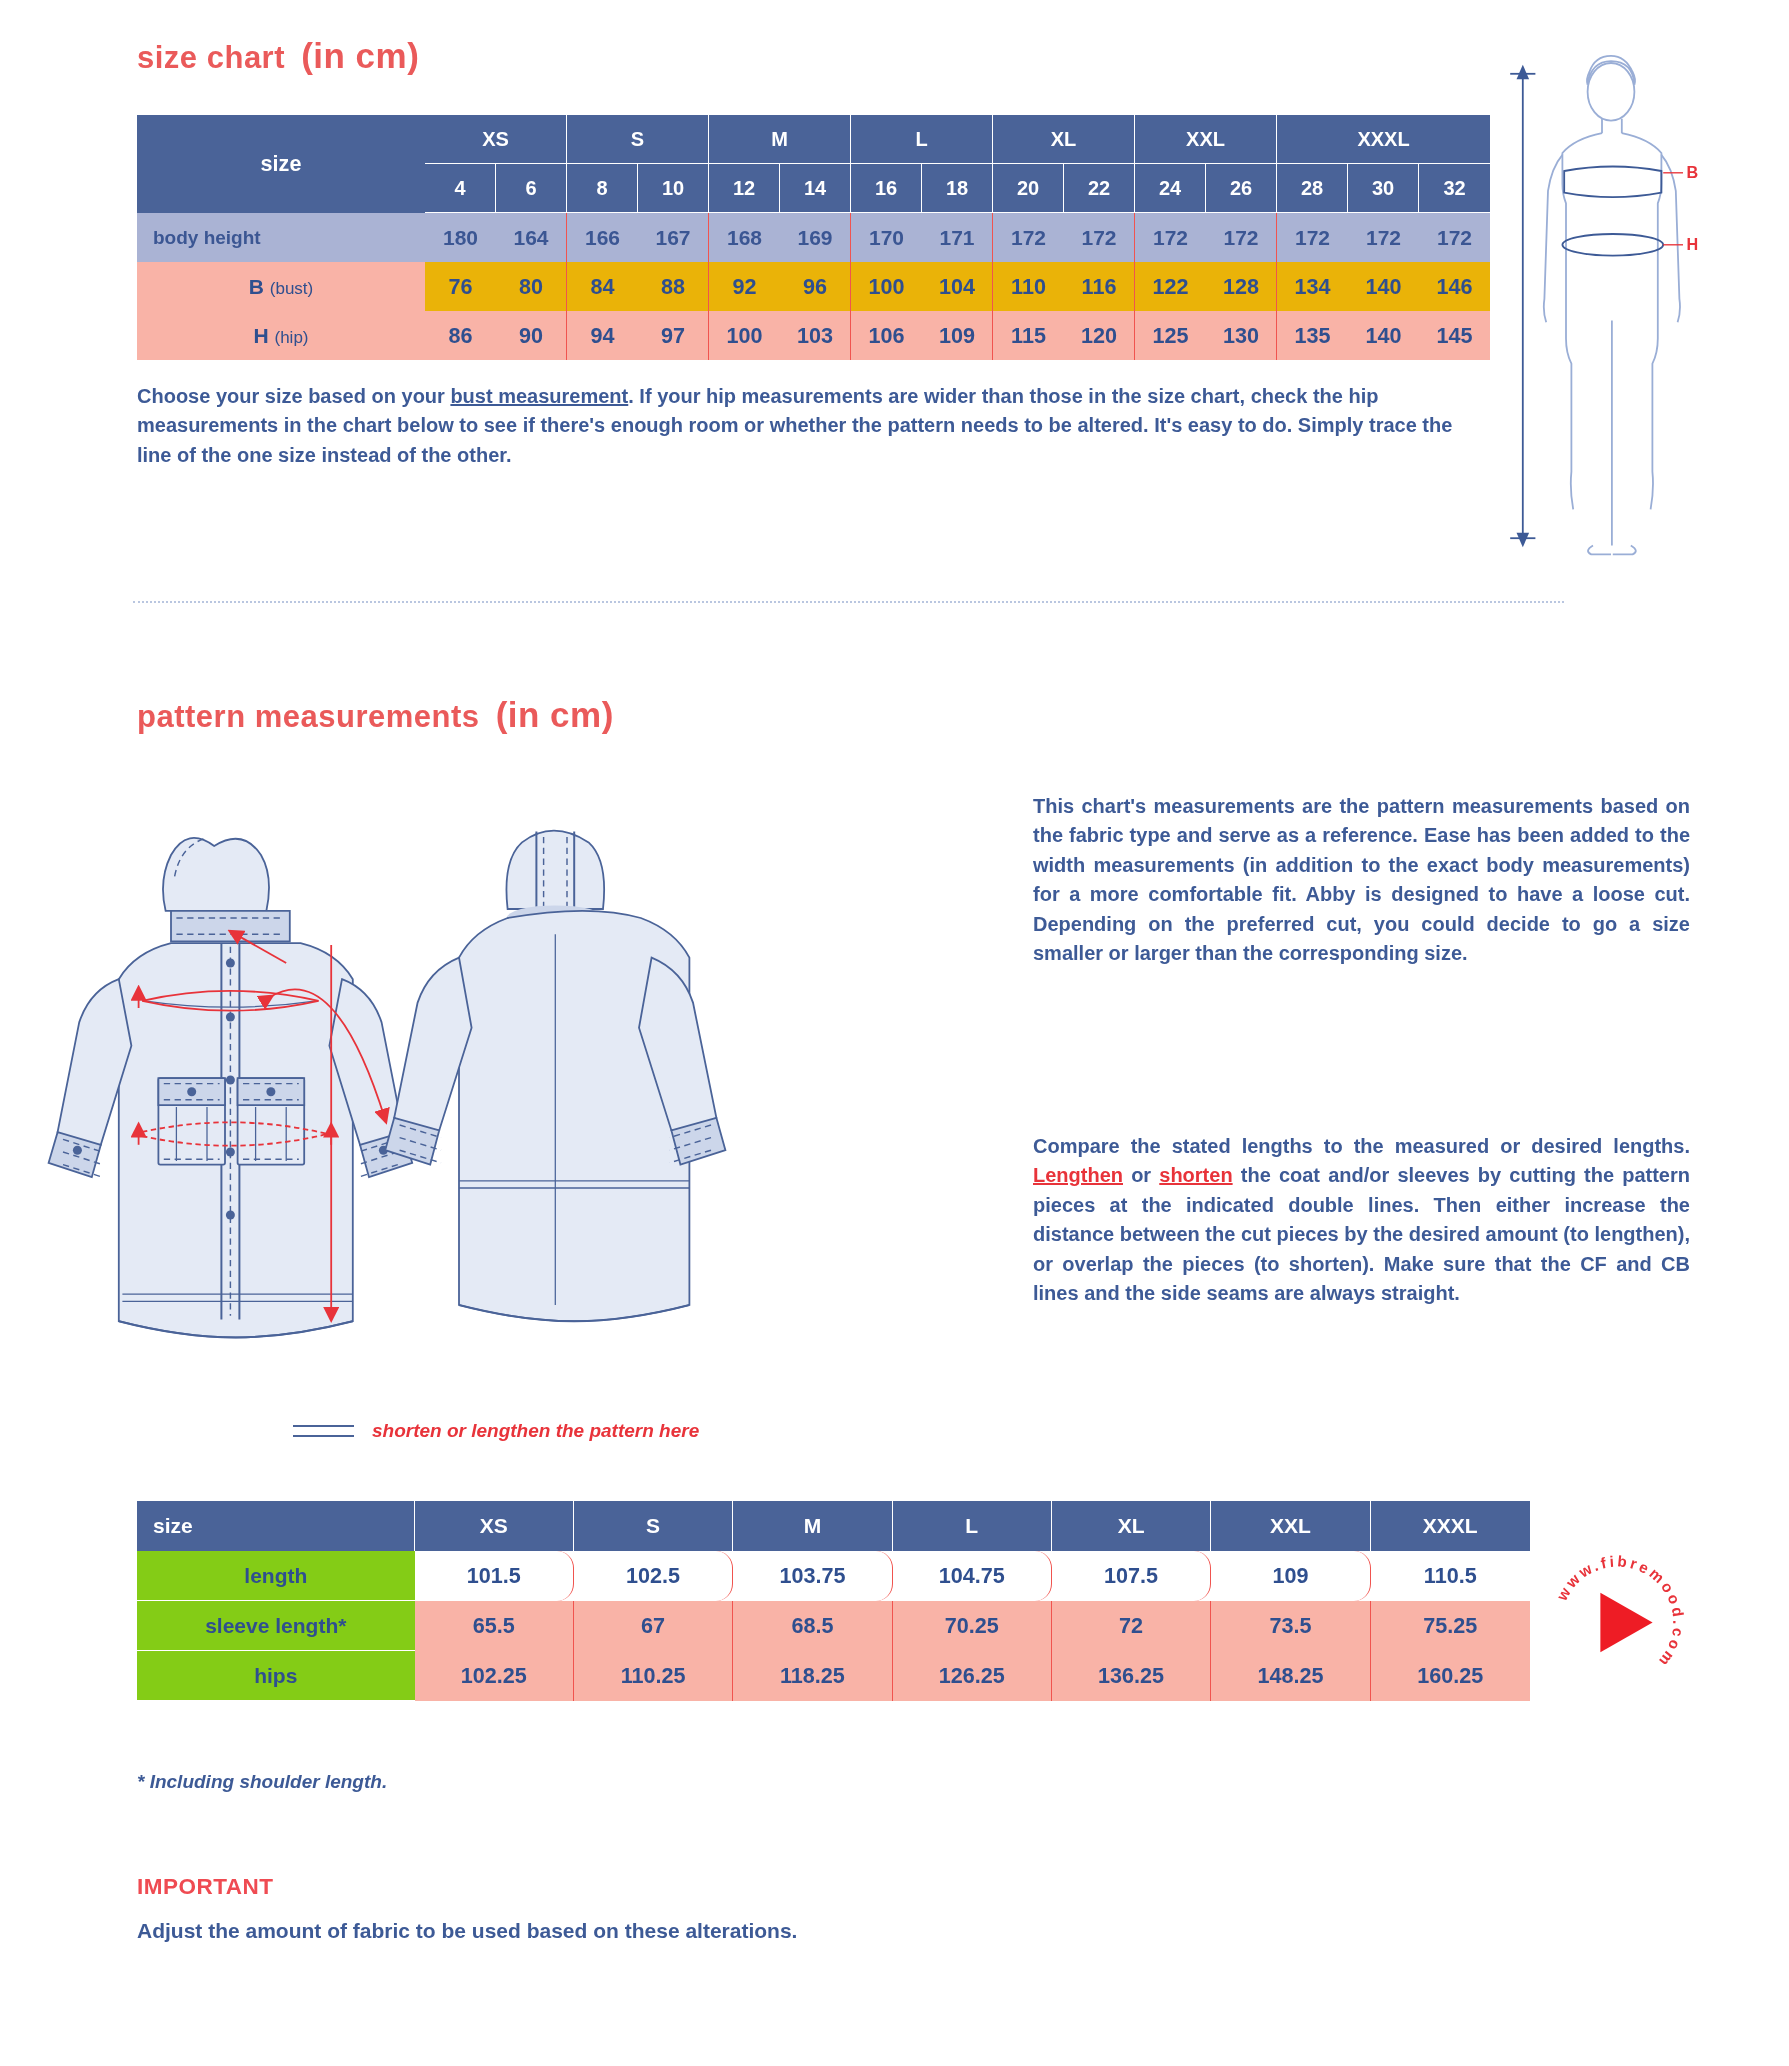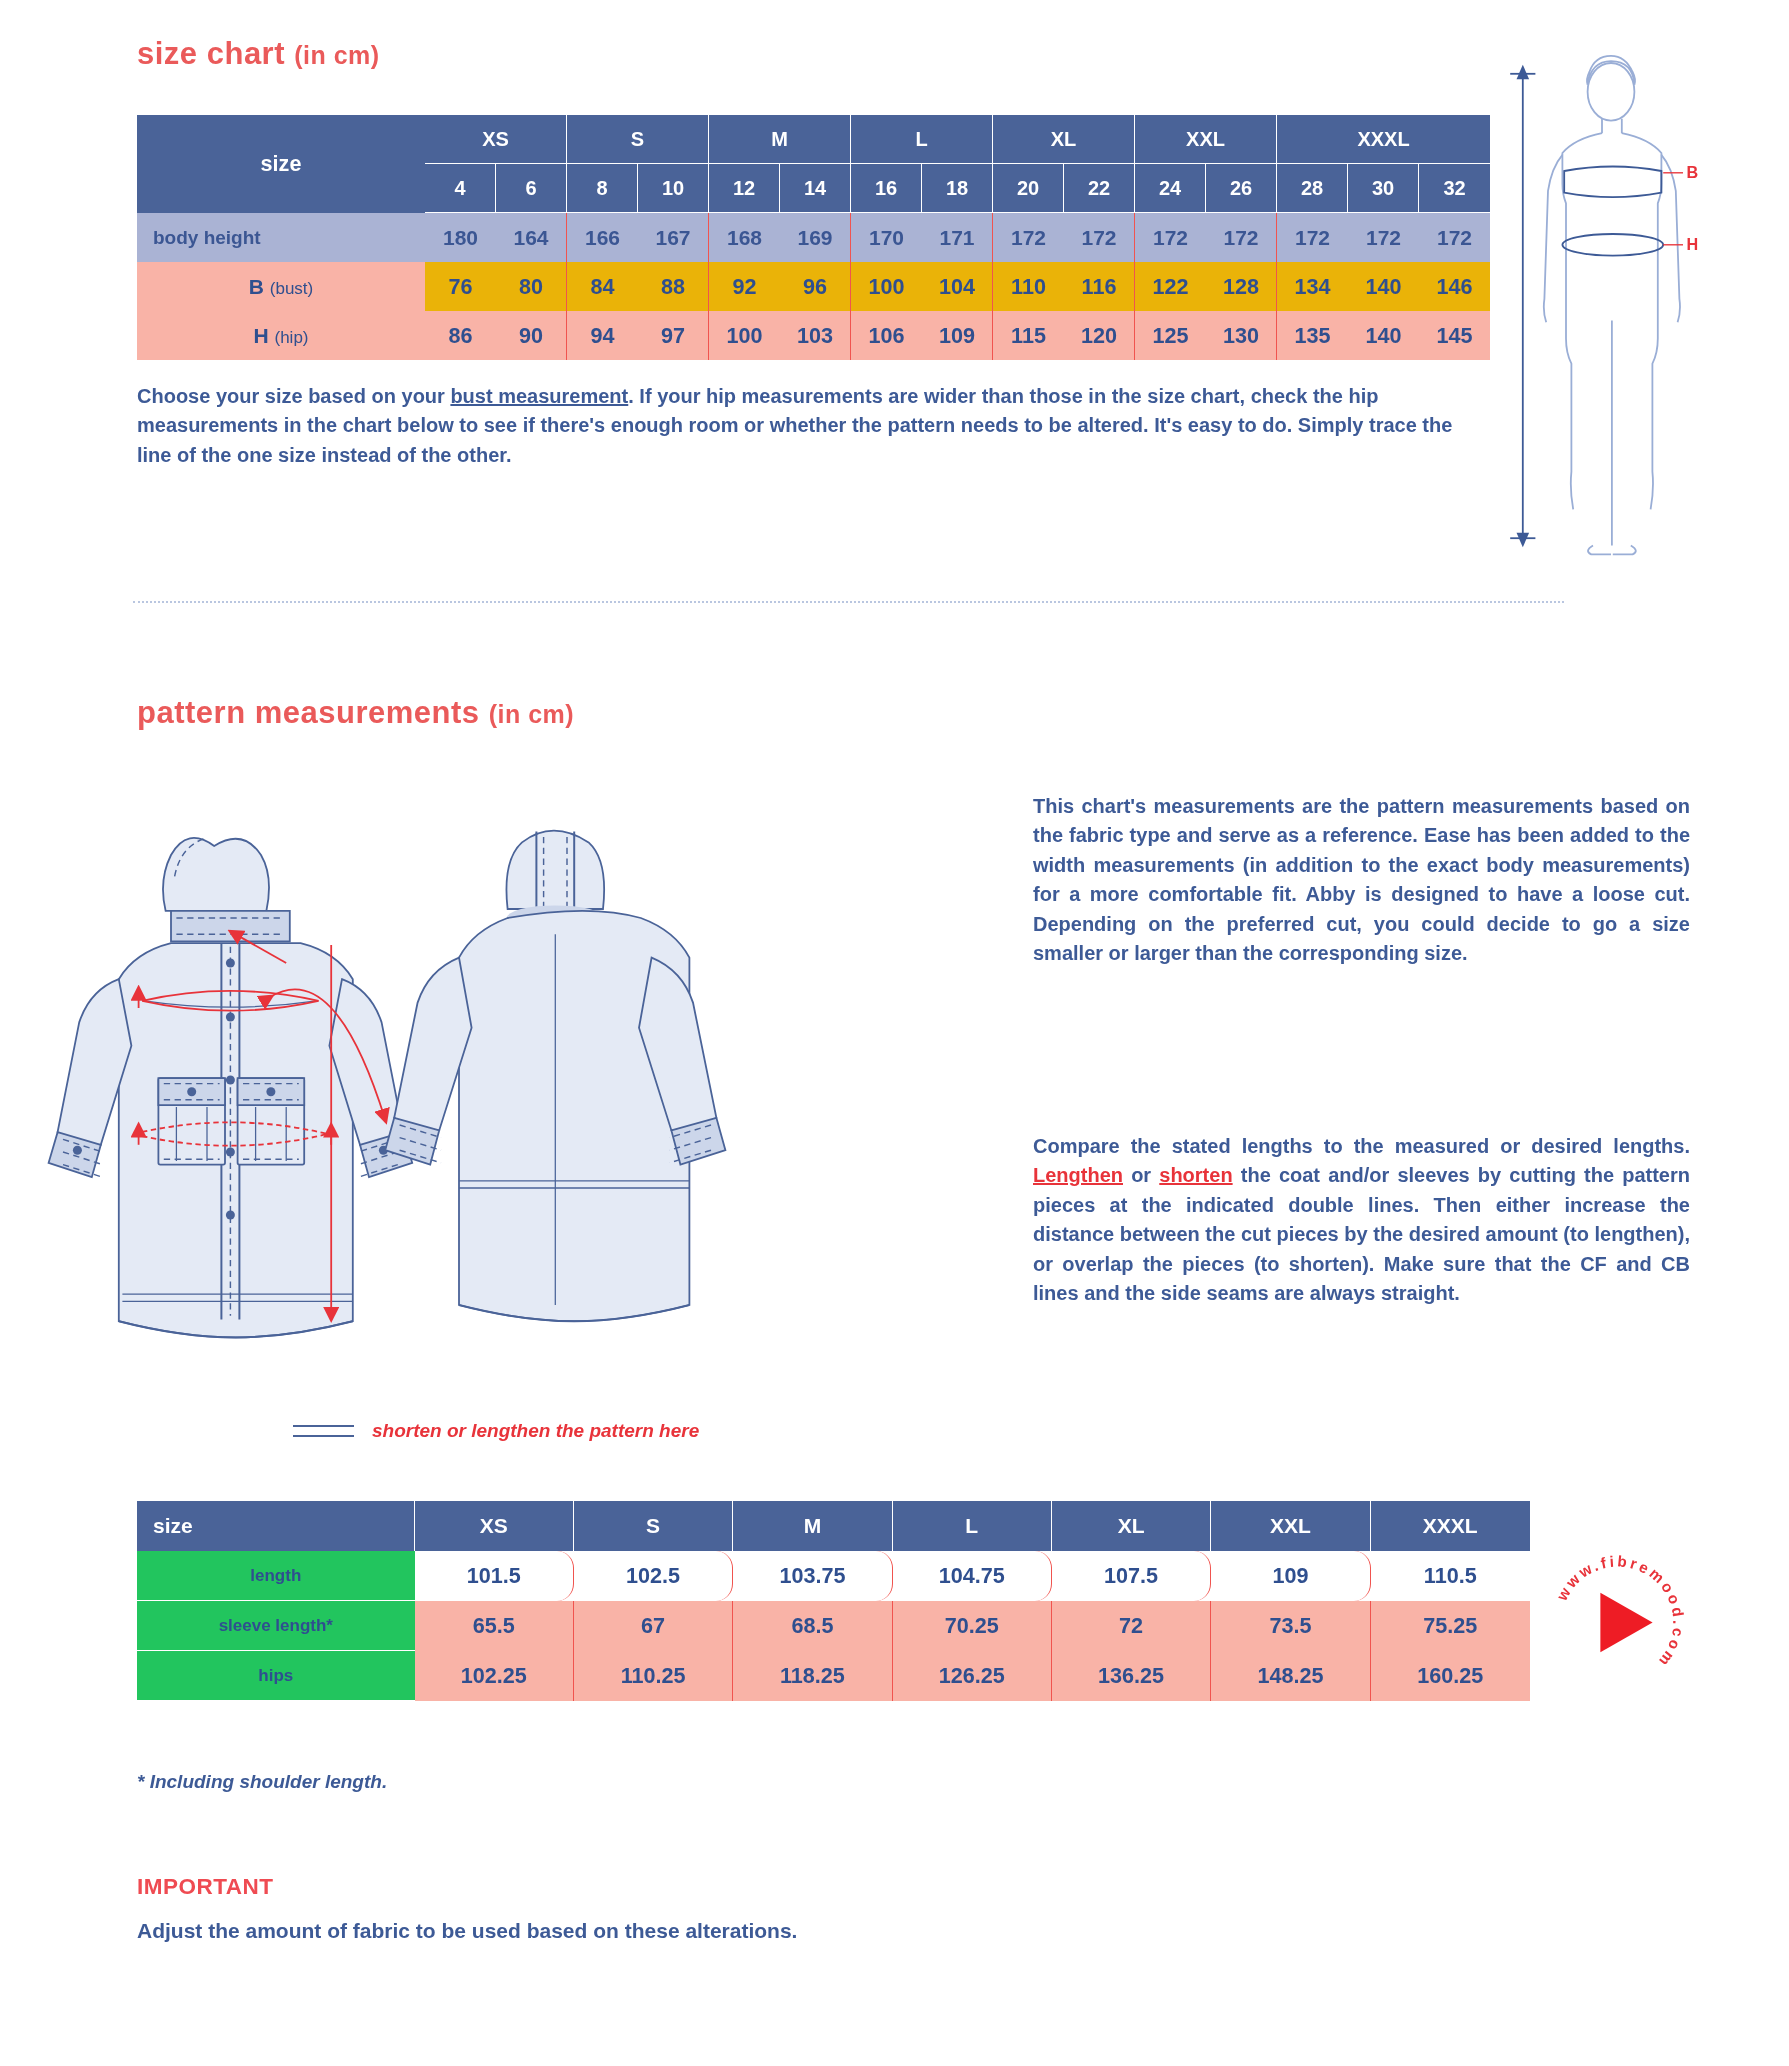--- a/index.html
+++ b/index.html
@@ -15,21 +15,21 @@
   .page { position: relative; width: 1789px; height: 2067px; }
 
   
   .section-title {
     position: absolute;
     font-size: 31px;
     font-weight: bold;
     color: #ea5a5a;
     letter-spacing: 0.5px;
   }
-  .section-title .unit { font-size: 25px; }
+  .section-title .unit { font-size: 35px; margin-left: 7px; }
 
   
   .size-table {
     position: absolute;
     border-collapse: separate;
     border-spacing: 0;
     table-layout: fixed;
   }
   .size-table td, .size-table th {
     padding: 0;
@@ -163,23 +163,23 @@
   }
   .pm-hdr {
     background: #4a6398;
     color: #ffffff;
     font-size: 21px;
     border-right: 1.8px solid #ffffff;
   }
   .pm-hdr.last { border-right: none; }
   .pm-hdr.lbl { text-align: left; padding-left: 16px; }
   .pm-lbl-pink {
-    background: #22c55e;
+    background: #84cc16;
     color: #2f4f8f;
-    font-size: 17px;
+    font-size: 21px;
     text-align: left;
     padding-left: 16px;
     border-bottom: 1.8px solid #ffffff;
   }
   .pm-cell-white {
     background: #ffffff;
     color: #2f4f8f;
     font-size: 21.6px;
     border-right: 1.8px solid #f0544f;
     border-radius: 17px;

